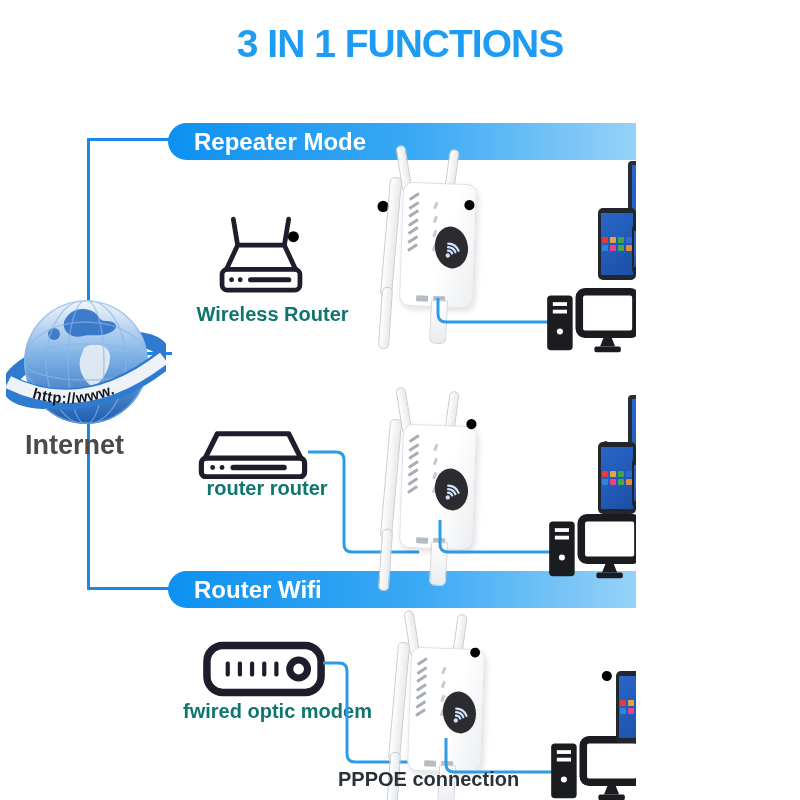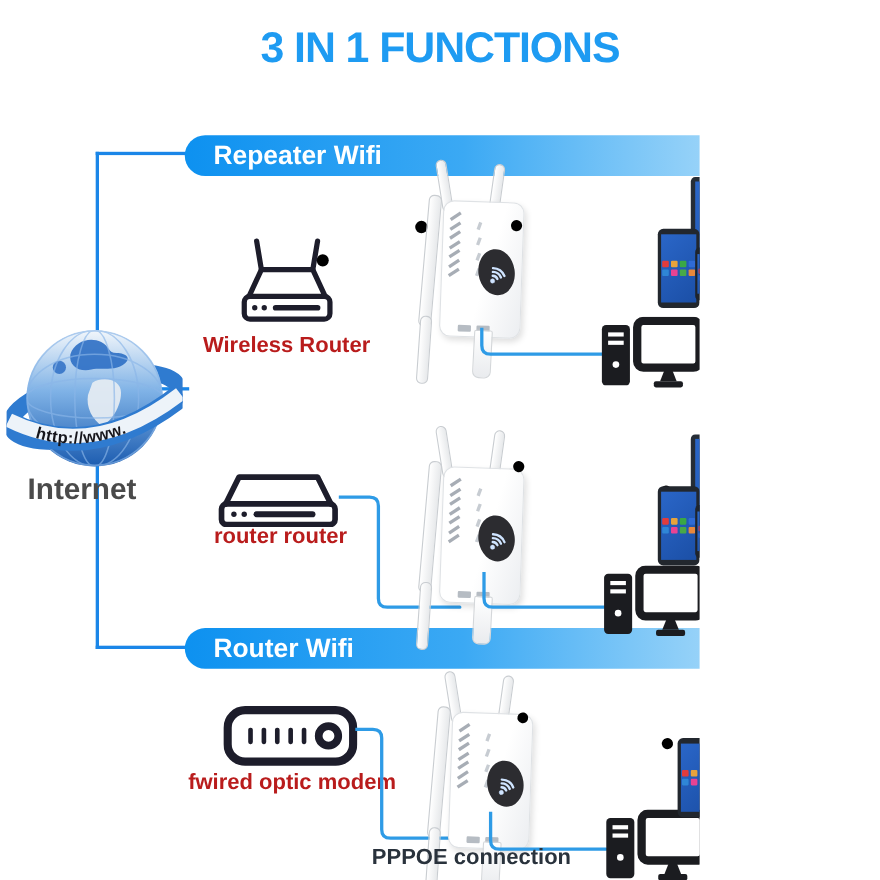--- a/index.html
+++ b/index.html
@@ -19,21 +19,21 @@
   
   .rail{position:absolute;background:#1a86e8;}
   .rail-v{left:87px;top:138px;width:3px;height:452px;}
   .rail-h1{left:87px;top:138px;width:83px;height:3px;}
   .rail-h2{left:140px;top:352px;width:32px;height:3px;}
   .rail-h3{left:87px;top:587px;width:83px;height:3px;}
   .globe{position:absolute;left:6px;top:284px;width:160px;height:160px;}
   .internet-label{position:absolute;left:25px;top:430px;width:130px;text-align:left;
                   font-size:27px;font-weight:bold;color:#4a4a4a;}
   
-  .dev-label{position:absolute;text-align:center;font-weight:bold;color:#b91c1c;font-size:20px;}
+  .dev-label{position:absolute;text-align:center;font-weight:bold;color:#0f766e;font-size:20px;margin-left:12px;}
   .conn-label{position:absolute;text-align:left;font-weight:bold;color:#29323c;font-size:20px;}
   
   .wifi{position:absolute;}
   .wifi svg{overflow:visible;}
   .mirror{transform:scaleX(-1);} .tilt15{transform:rotate(15deg);}
   .mirror-tilt{transform:scaleX(-1) rotate(12deg);}
   
   .lineart{position:absolute;}
   .lineart path,.lineart rect.stroked,.lineart circle.stroked{fill:none;stroke:#1d1d2b;
         stroke-linecap:round;stroke-linejoin:round;}
@@ -148,21 +148,21 @@
       </g>
     </g>
     <path d="M 0,100 Q 78,140 160,74" fill="none" stroke="#2f7bd0" stroke-width="21"></path>
     <path d="M 2,98 Q 78,136 158,74" fill="none" stroke="#edf3f9" stroke-width="13"></path>
     <text font-size="15" font-weight="bold" fill="#16161c" letter-spacing="0.5" font-family="Liberation Sans, sans-serif">
       <textPath href="#ribbonPath" startOffset="13%">http://www.</textPath>
     </text>
   </svg>
   <div class="internet-label">Internet</div>
 
-  <div class="banner banner1">Repeater Wifi</div>
+  <div class="banner banner1">Repeater Mode</div>
   <div class="banner banner3">Router Wifi</div>
 
   <div class="wifi wifi-orange" style="left:283px;top:188px">
     <svg width="50" height="56" viewBox="0 0 40 46">
         <use href="#sym-wifi"></use>
       </svg></div>
   <div class="wifi wifi-orange mirror" style="left:342px;top:156px">
     <svg width="52" height="58" viewBox="0 0 40 46">
         <use href="#sym-wifi"></use>
       </svg></div>

